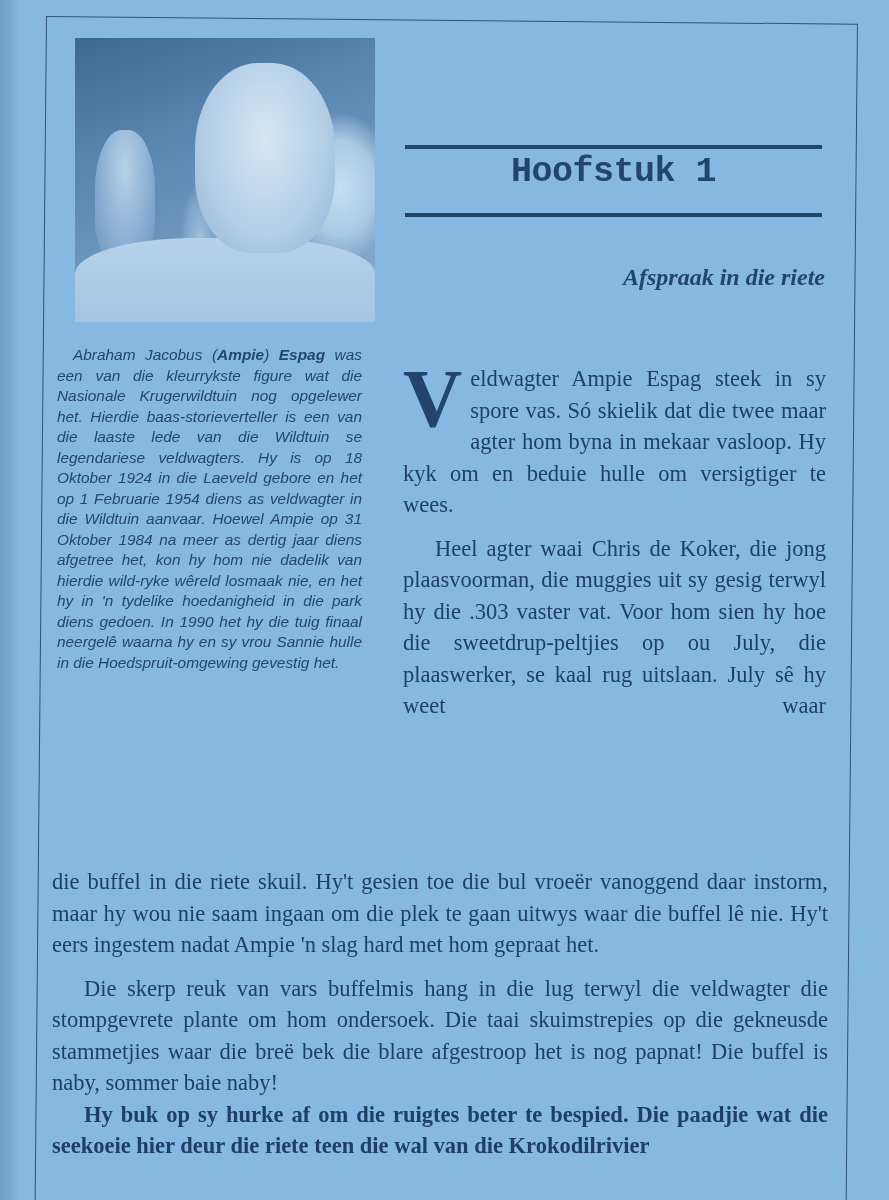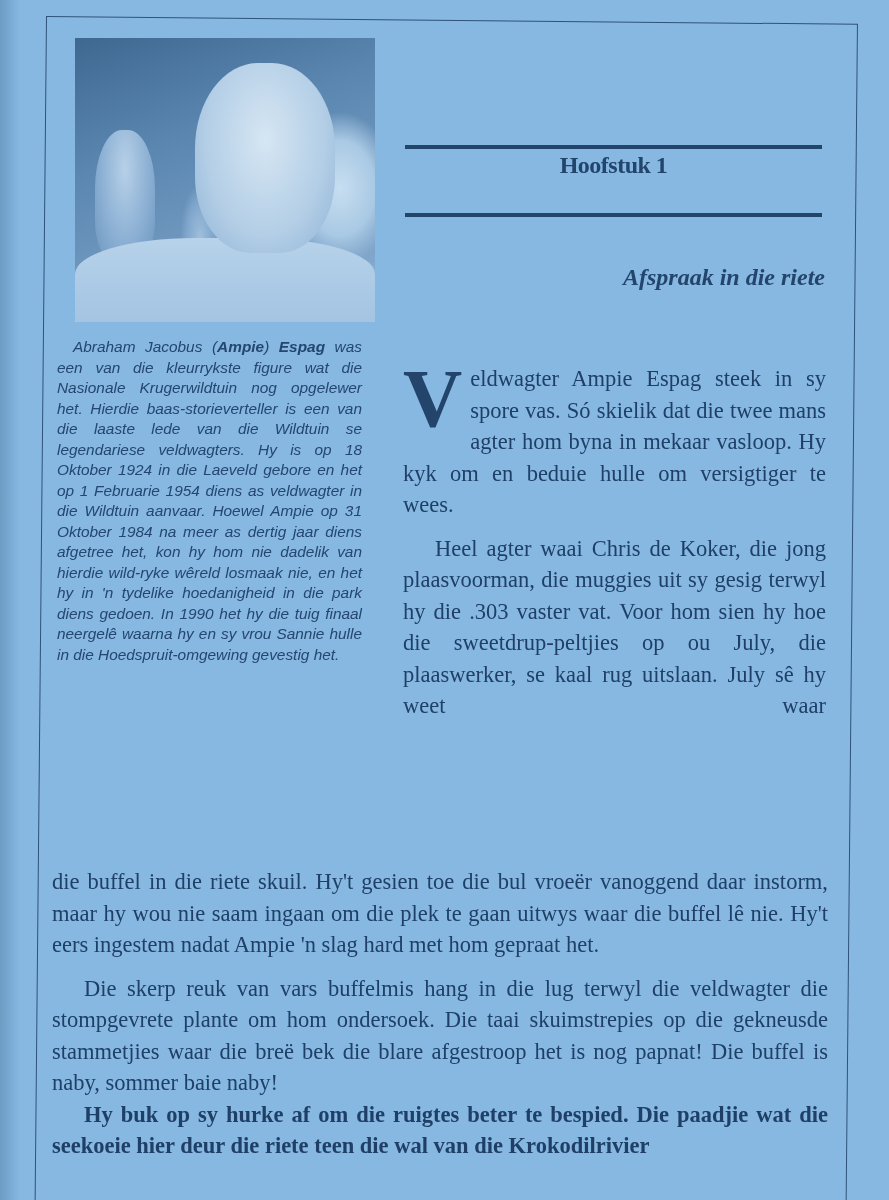--- a/index.html
+++ b/index.html
@@ -61,21 +61,21 @@
     .photo .shirt {
       position: absolute;
       left: 0; top: 200px;
       width: 300px; height: 90px;
       border-radius: 40% 40% 0 0;
       background: linear-gradient(#b7d2ea, #a2c3e2);
     }
     .caption {
       position: absolute;
       left: 57px;
-      top: 337px;
+      top: 345px;
       width: 305px;
       font-family: "Liberation Sans", sans-serif;
       font-style: italic;
       font-size: 15.4px;
       line-height: 20.5px;
       text-align: justify;
       color: #24466f;
       text-indent: 16px;
     }
     .caption b { font-weight: bold; }
@@ -85,24 +85,25 @@
       width: 417px;
       height: 4px;
       background: #23456c;
     }
     .chapter-title {
       position: absolute;
       left: 405px;
       top: 152px;
       width: 417px;
       text-align: center;
-      font-size: 24px;
+      font-size: 35px;
       font-weight: bold;
       color: #23456c;
       letter-spacing: -0.5px;
+      font-family: Liberation Mono, monospace;
     }
     .chapter-subtitle {
       position: absolute;
       left: 405px;
       top: 264px;
       width: 420px;
       text-align: right;
       font-size: 24px;
       font-style: italic;
       font-weight: bold;
@@ -152,21 +153,21 @@
 </div>
 
 <div class="caption"><span>Abraham Jacobus (</span><b>Ampie</b><span>) </span><b>Espag</b><span> was een van die kleurrykste figure wat die Nasionale Krugerwildtuin nog opgelewer het. Hierdie baas-storieverteller is een van die laaste lede van die Wildtuin se legendariese veldwagters. Hy is op 18 Oktober 1924 in die Laeveld gebore en het op 1 Februarie 1954 diens as veldwagter in die Wildtuin aanvaar. Hoewel Ampie op 31 Oktober 1984 na meer as dertig jaar diens afgetree het, kon hy hom nie dadelik van hierdie wild-ryke wêreld losmaak nie, en het hy in 'n tydelike hoedanigheid in die park diens gedoen. In 1990 het hy die tuig finaal neergelê waarna hy en sy vrou Sannie hulle in die Hoedspruit-omgewing gevestig het.</span></div>
 
 <div class="rule" style="top:145px;"></div>
 <div class="chapter-title">Hoofstuk 1</div>
 <div class="rule" style="top:213px;"></div>
 <div class="chapter-subtitle">Afspraak in die riete</div>
 
 <div class="col-right body-text">
-  <p><span class="dropcap">V</span><span>eldwagter Ampie Espag steek in sy spore vas. Só skielik dat die twee mans agter hom byna in mekaar vasloop. Hy kyk om en beduie hulle om versigtiger te wees.</span></p>
+  <p><span class="dropcap">V</span><span>eldwagter Ampie Espag steek in sy spore vas. Só skielik dat die twee maar agter hom byna in mekaar vasloop. Hy kyk om en beduie hulle om versigtiger te wees.</span></p>
   <p style="text-align-last: justify;">Heel agter waai Chris de Koker, die jong plaasvoorman, die muggies uit sy gesig terwyl hy die .303 vaster vat. Voor hom sien hy hoe die sweetdrup-peltjies op ou July, die plaaswerker, se kaal rug uitslaan. July sê hy weet waar</p>
 </div>
 
 <div class="full body-text" style="top:866px;">
   <p>die buffel in die riete skuil. Hy't gesien toe die bul vroeër vanoggend daar instorm, maar hy wou nie saam ingaan om die plek te gaan uitwys waar die buffel lê nie. Hy't eers ingestem nadat Ampie 'n slag hard met hom gepraat het.</p>
   <p class="indent" style="margin-top:12px;">Die skerp reuk van vars buffelmis hang in die lug terwyl die veldwagter die stompgevrete plante om hom ondersoek. Die taai skuimstrepies op die gekneusde stammetjies waar die breë bek die blare afgestroop het is nog papnat! Die buffel is naby, sommer baie naby!</p>
   <p class="indent" style="font-weight:bold;">Hy buk op sy hurke af om die ruigtes beter te bespied. Die paadjie wat die seekoeie hier deur die riete teen die wal van die Krokodilrivier</p>
 </div>
 
 </body></html>

